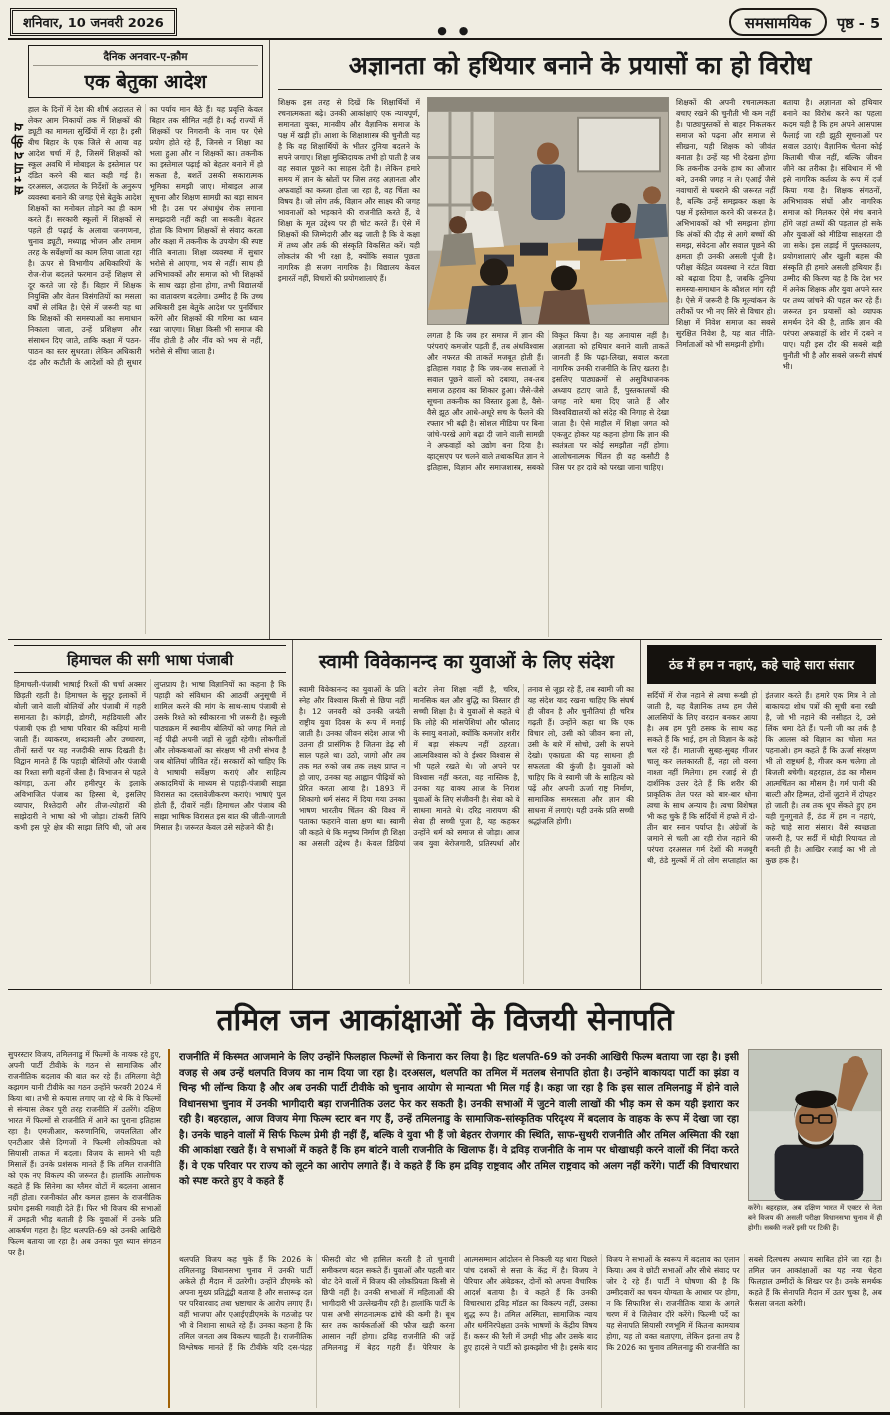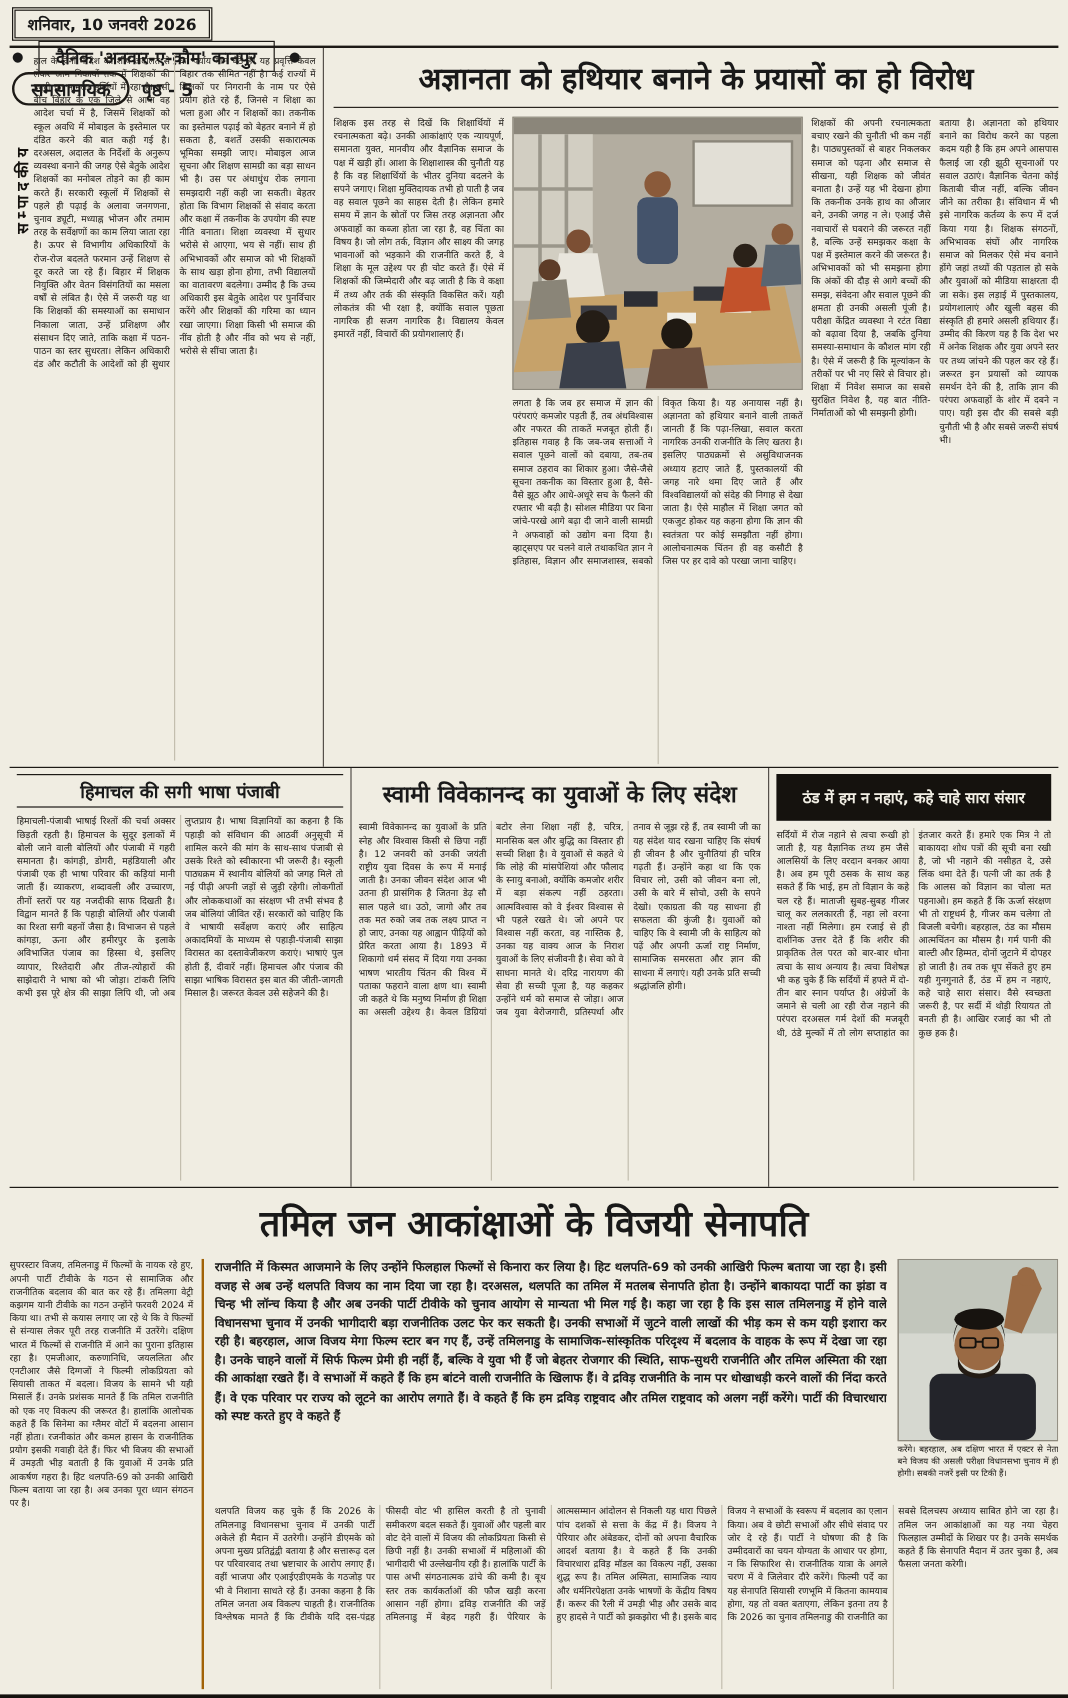--- a/index.html
+++ b/index.html
@@ -2,22 +2,22 @@
 <html lang="hi"><head>
 <meta charset="utf-8">
 <style>
   * { margin:0; padding:0; box-sizing:border-box; }
   html,body { background:#777; }
   body { display:flex; justify-content:center; font-family:"DejaVu Sans",sans-serif; }
   .page { width:890px; height:1415px; background:#f0ede2; color:#191919; padding:4px 8px 0 8px;
           position:relative; overflow:hidden; border-bottom:3px solid #15120e; }
 
   
-  .masthead { display:flex; align-items:flex-start; justify-content:space-between; height:36px;
-              border-bottom:2px solid #1d1a16; padding:2px 2px;flex-direction:column; }
+  .masthead { display:flex; align-items:flex-end; justify-content:space-between; height:36px;
+              border-bottom:2px solid #1d1a16; padding:2px 2px; }
   .date-box { border:3px double #1d1a16; padding:2px 10px; font-weight:bold; font-size:13px; white-space:nowrap; }
   .center-title { display:flex; align-items:center; gap:12px; font-weight:bold; font-size:14.5px; }
   .center-title .boxed { border:1px solid #1d1a16; padding:2px 14px; }
   .bullet { font-size:11px; line-height:1; }
   .mast-right { display:flex; align-items:center; gap:10px; }
   .section-box { border:2px solid #1d1a16; border-radius:14px; padding:2px 14px; font-weight:bold;
                  font-size:15px; font-family:"DejaVu Serif",serif; }
   .page-num { font-weight:bold; font-size:14.5px; white-space:nowrap; }
 
   
@@ -79,36 +79,39 @@
 </style>
 </head>
 <body>
 
 <div class="page">
 
   <header class="masthead">
     <div class="date-box">शनिवार, 10 जनवरी 2026</div>
     <div class="center-title">
       <span class="bullet">●</span>
-      <span class="boxed">दैनिक  'अनवार-ए-क़ौम'  कानपुर</span>
       <span class="bullet">●</span>
     </div>
     <div class="mast-right">
       <span class="section-box">समसामयिक</span>
       <span class="page-num">पृष्ठ - 5</span>
     </div>
   </header>
 
   <section class="top-row">
 
     <aside class="editorial">
       <div class="v-label">
         <span class="vtxt">सम्पादकीय</span>
       </div>
       <div class="ed-content">
+        <div class="ed-head">
+          <div class="ed-paper">दैनिक अनवार-ए-क़ौम</div>
+          <div class="ed-title">एक बेतुका आदेश</div>
+        </div>
         <div class="ed-body smalltext cols2">हाल के दिनों में देश की शीर्ष अदालत से लेकर आम निकायों तक में शिक्षकों की ड्यूटी का मामला सुर्खियों में रहा है। इसी बीच बिहार के एक जिले से आया वह आदेश चर्चा में है, जिसमें शिक्षकों को स्कूल अवधि में मोबाइल के इस्तेमाल पर दंडित करने की बात कही गई है। दरअसल, अदालत के निर्देशों के अनुरूप व्यवस्था बनाने की जगह ऐसे बेतुके आदेश शिक्षकों का मनोबल तोड़ने का ही काम करते हैं। सरकारी स्कूलों में शिक्षकों से पहले ही पढ़ाई के अलावा जनगणना, चुनाव ड्यूटी, मध्याह्न भोजन और तमाम तरह के सर्वेक्षणों का काम लिया जाता रहा है। ऊपर से विभागीय अधिकारियों के रोज-रोज बदलते फरमान उन्हें शिक्षण से दूर करते जा रहे हैं। बिहार में शिक्षक नियुक्ति और वेतन विसंगतियों का मसला वर्षों से लंबित है। ऐसे में जरूरी यह था कि शिक्षकों की समस्याओं का समाधान निकाला जाता, उन्हें प्रशिक्षण और संसाधन दिए जाते, ताकि कक्षा में पठन-पाठन का स्तर सुधरता। लेकिन अधिकारी दंड और कटौती के आदेशों को ही सुधार का पर्याय मान बैठे हैं। यह प्रवृत्ति केवल बिहार तक सीमित नहीं है। कई राज्यों में शिक्षकों पर निगरानी के नाम पर ऐसे प्रयोग होते रहे हैं, जिनसे न शिक्षा का भला हुआ और न शिक्षकों का। तकनीक का इस्तेमाल पढ़ाई को बेहतर बनाने में हो सकता है, बशर्ते उसकी सकारात्मक भूमिका समझी जाए। मोबाइल आज सूचना और शिक्षण सामग्री का बड़ा साधन भी है। उस पर अंधाधुंध रोक लगाना समझदारी नहीं कही जा सकती। बेहतर होता कि विभाग शिक्षकों से संवाद करता और कक्षा में तकनीक के उपयोग की स्पष्ट नीति बनाता। शिक्षा व्यवस्था में सुधार भरोसे से आएगा, भय से नहीं। साथ ही अभिभावकों और समाज को भी शिक्षकों के साथ खड़ा होना होगा, तभी विद्यालयों का वातावरण बदलेगा। उम्मीद है कि उच्च अधिकारी इस बेतुके आदेश पर पुनर्विचार करेंगे और शिक्षकों की गरिमा का ध्यान रखा जाएगा। शिक्षा किसी भी समाज की नींव होती है और नींव को भय से नहीं, भरोसे से सींचा जाता है।</div>
       </div>
     </aside>
 
     <article class="lead">
       <h1 class="lead-headline">अज्ञानता को हथियार बनाने के प्रयासों का हो विरोध</h1>
       <div class="lead-body">
         <div class="lead-col c1 smalltext">शिक्षक इस तरह से दिखें कि शिक्षार्थियों में रचनात्मकता बढ़े। उनकी आकांक्षाएं एक न्यायपूर्ण, समानता युक्त, मानवीय और वैज्ञानिक समाज के पक्ष में खड़ी हों। आशा के शिक्षाशास्त्र की चुनौती यह है कि वह शिक्षार्थियों के भीतर दुनिया बदलने के सपने जगाए। शिक्षा मुक्तिदायक तभी हो पाती है जब वह सवाल पूछने का साहस देती है। लेकिन हमारे समय में ज्ञान के स्रोतों पर जिस तरह अज्ञानता और अफवाहों का कब्जा होता जा रहा है, वह चिंता का विषय है। जो लोग तर्क, विज्ञान और साक्ष्य की जगह भावनाओं को भड़काने की राजनीति करते हैं, वे शिक्षा के मूल उद्देश्य पर ही चोट करते हैं। ऐसे में शिक्षकों की जिम्मेदारी और बढ़ जाती है कि वे कक्षा में तथ्य और तर्क की संस्कृति विकसित करें। यही लोकतंत्र की भी रक्षा है, क्योंकि सवाल पूछता नागरिक ही सजग नागरिक है। विद्यालय केवल इमारतें नहीं, विचारों की प्रयोगशालाएं हैं।</div>
         <div class="lead-mid">
           <div class="photo-frame lead-photo">

